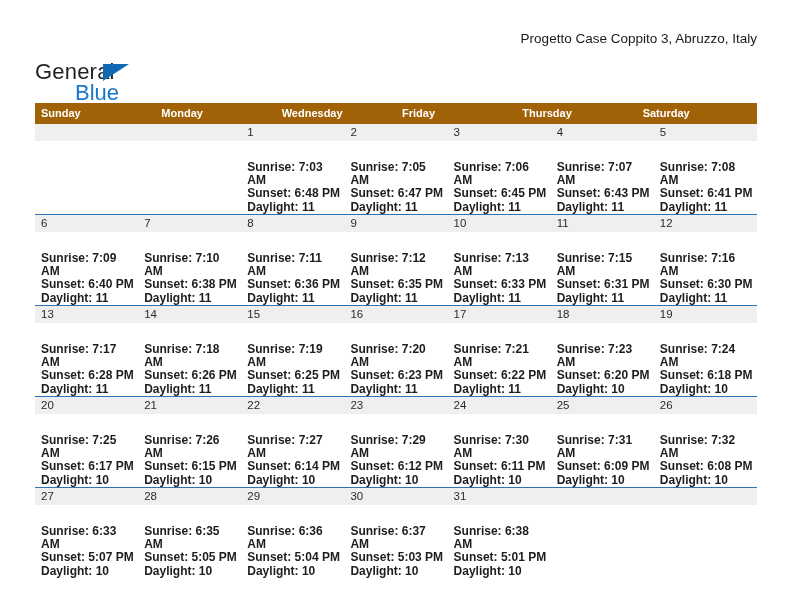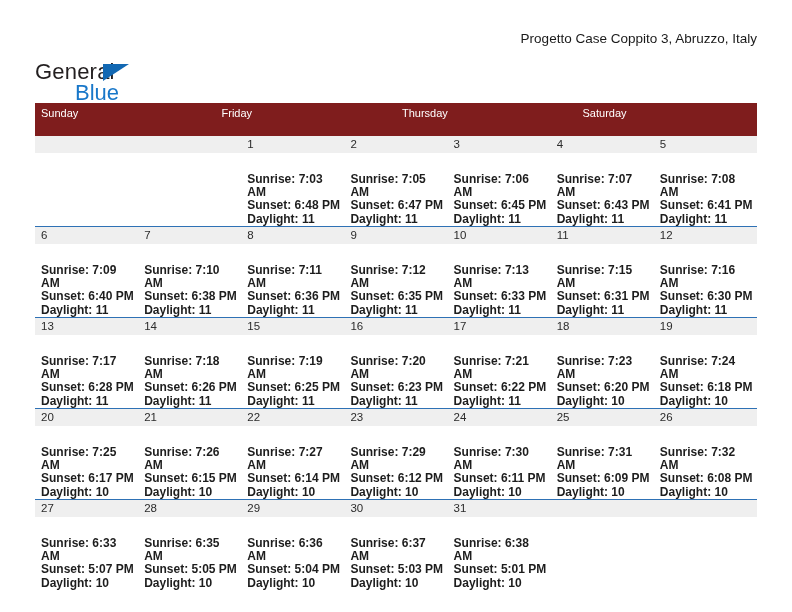--- a/index.html
+++ b/index.html
@@ -90,22 +90,23 @@
   
   .calendar {
     position: absolute;
     left: 35px;
     top: 103px;
     width: 722px;
   }
 
   .weekday-row {
     display: flex;
-    background: #7f1d1d;
-    height: 33px;
+    background: #a16207;
+    height: 21px;
+    font-weight: bold;
   }
   .weekday {
     flex: 1 1 0;
     color: #ffffff;
     font-size: 11px;
     line-height: 21px;
     padding-left: 6px;
     box-sizing: border-box;
     white-space: nowrap;
     overflow: hidden;
@@ -170,20 +171,22 @@
 
     <div class="title-block">
       <div class="cal-subtitle">Progetto Case Coppito 3, Abruzzo, Italy</div>
     </div>
 
   </div>
 
   <div class="calendar">
     <div class="weekday-row">
         <div class="weekday">Sunday</div>
+        <div class="weekday">Monday</div>
+        <div class="weekday">Wednesday</div>
         <div class="weekday">Friday</div>
         <div class="weekday">Thursday</div>
         <div class="weekday">Saturday</div>
       </div>
     <div>
         <div class="week">
           <div class="week-datestrip"></div>
           <div class="week-cells">
             <div class="daycell empty">
               <div class="daynum"></div>

